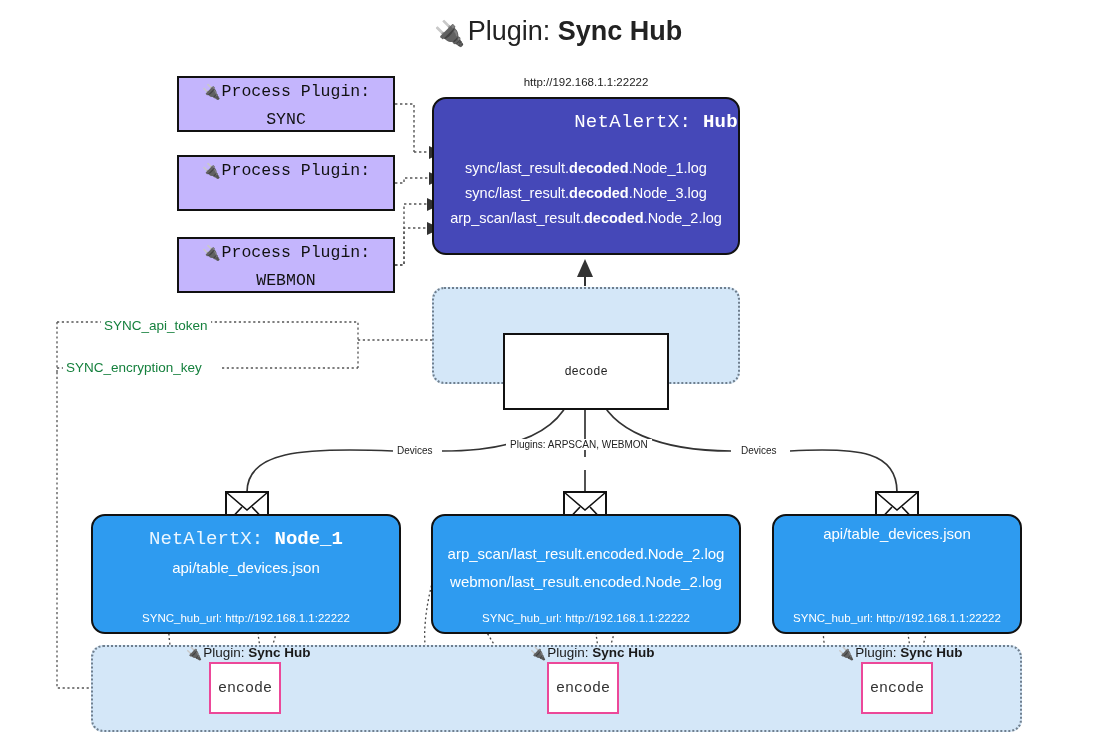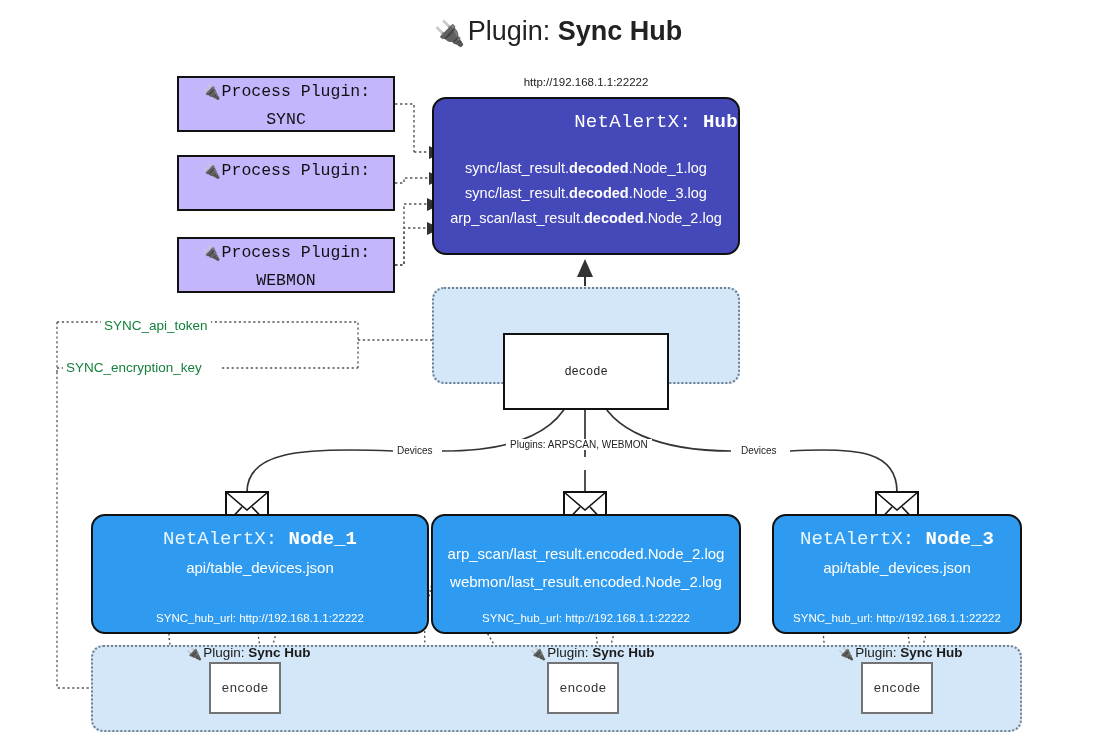--- a/index.html
+++ b/index.html
@@ -146,21 +146,21 @@
     white-space: nowrap;
   }
   .node-url {
     position: absolute;
     left: 0; bottom: 8px; width: 100%;
     text-align: center;
     font-size: 11.5px;
     color: #ffffff;
     white-space: nowrap;
   }
-  .node1 { left: 91px;  top: 514px; width: 338px; height: 120px; }
+  .node1 { left: 91px;  top: 514px; width: 310px; height: 120px; }
   .node2 { left: 431px; top: 514px; width: 310px; height: 120px; }
   .node3 { left: 772px; top: 514px; width: 250px; height: 120px; }
   .node1 .node-lines, .node3 .node-lines { margin-top: 4px; }
   .node2 .node-lines { margin-top: 24px; }
 
   
   .bottom-wrap {
     left: 91px; top: 645px; width: 931px; height: 87px;
     background: #D4E7F8;
     border: 2px dotted #6f7f8e;
@@ -172,23 +172,23 @@
   }
   .plugin-lbl .plug { font-size: 13px; vertical-align: -1px; margin-right: 1px; }
   .plugin-lbl b { font-weight: bold; }
   .pl1 { left: 186px; top: 645px; }
   .pl2 { left: 530px; top: 645px; }
   .pl3 { left: 838px; top: 645px; }
 
   .encode-box {
     width: 72px; height: 52px;
     background: #ffffff;
-    border: 2px solid #737373;
-    font-family: "Liberation Mono", monospace;
-    font-size: 13px;
+    border: 2px solid #ec4899;
+    font-family: "Liberation Mono", monospace;
+    font-size: 15px;
     color: #333;
     display: flex; align-items: center; justify-content: center;
   }
   .enc1 { left: 209px; top: 662px; }
   .enc2 { left: 547px; top: 662px; }
   .enc3 { left: 861px; top: 662px; }
 </style>
 </head>
 <body>
 
@@ -345,23 +345,20 @@
 
   <div class="abs nodebox node2">
     <div class="node-lines">
       <div class="node-line">arp_scan/last_result.encoded.Node_2.log</div>
       <div class="node-line">webmon/last_result.encoded.Node_2.log</div>
     </div>
     <div class="node-url">SYNC_hub_url: http://192.168.1.1:22222</div>
   </div>
 
   <div class="abs nodebox node3">
-    <div class="node-title">
-      <span>NetAlertX: </span><b>Node_3</b>
-    </div>
     <div class="node-lines">
       <div class="node-line">api/table_devices.json</div>
     </div>
     <div class="node-url">SYNC_hub_url: http://192.168.1.1:22222</div>
   </div>
 
   <div class="abs bottom-wrap"></div>
 
   <div class="abs plugin-lbl pl1">
     <span class="plug">🔌</span><span>Plugin: </span><b>Sync Hub</b>

